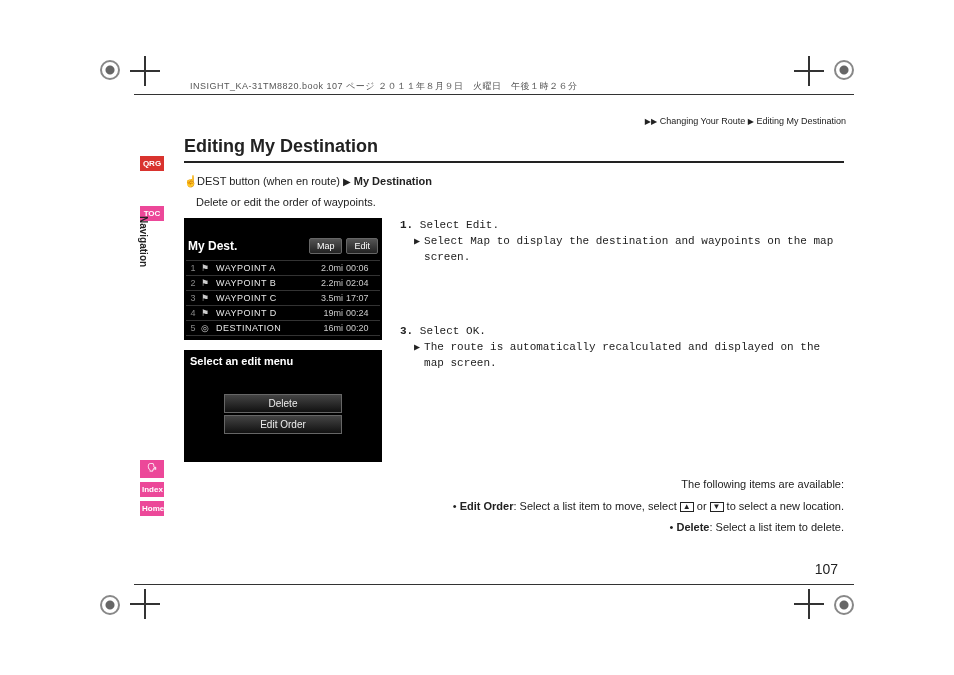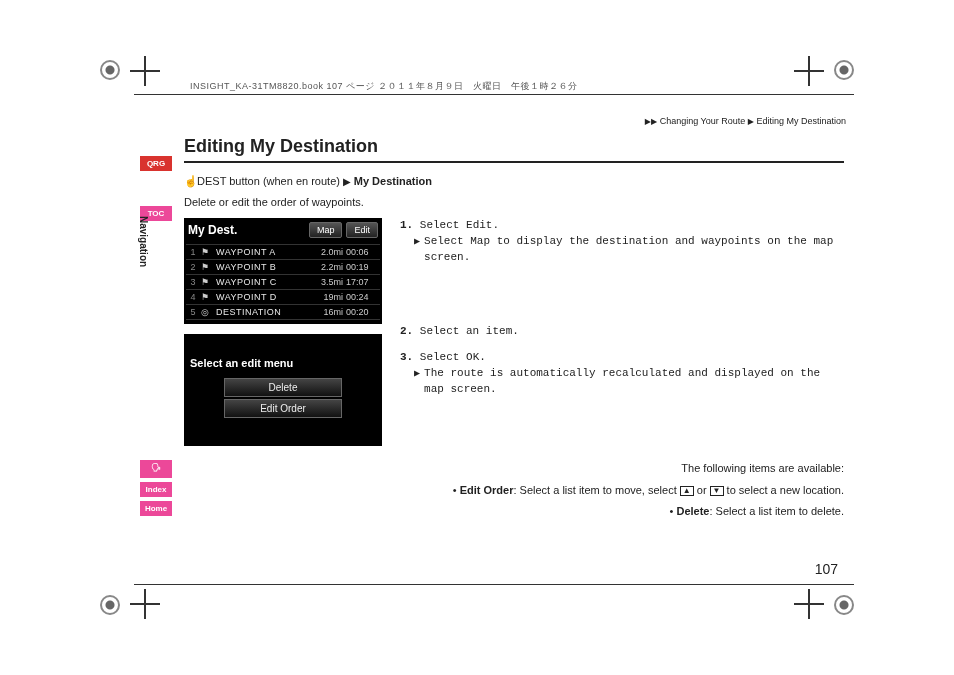--- a/index.html
+++ b/index.html
@@ -43,21 +43,21 @@
 
   
   .breadcrumb {
     position:absolute; top:116px; right:108px;
     font-size:9px;
     padding-left:48px;
   }
   .tri { font-size:8px; color:#222; }
 
   
-  .sidetabs { position:absolute; left:140px; width:32px; }
+  .sidetabs { position:absolute; left:140px; width:24px; }
   .tab { color:#fff; font-size:8px; font-weight:bold; text-align:center; padding:3px 2px; margin-bottom:4px; cursor:pointer;}
   .tab-red { background:#d9332e; }
   .tab-blue { background:#ec4899; }
   .sidelabel {
     position:absolute; left:138px; top:216px; font-size:10px; font-weight:bold;
     writing-mode: vertical-rl; text-orientation: mixed;
   }
 
   
   .content { position:absolute; left:184px; top:136px; right:110px; }
@@ -69,37 +69,37 @@
 
   .cols { display:flex; gap:18px; margin-top:8px;}
   .leftcol { width:198px; }
   .rightcol { flex:1; font-size:11px; line-height:1.45;}
 
   
   .device {
     background:#000; color:#eee; width:198px; font-family: Arial, sans-serif;
     margin-bottom:10px; padding-bottom:4px;
   }
-  .dev-header { display:flex; align-items:center; justify-content:space-between; padding:4px 4px 6px 4px;}
+  .dev-header { display:flex; align-items:center; justify-content:space-between; padding:20px 4px 6px 4px;}
   .dev-title { font-weight:bold; font-size:12px; color:#fff; }
   .dev-tabs { display:flex; gap:4px;}
   .dev-tab { background:linear-gradient(#555,#222); border:1px solid #666; font-size:9px; padding:2px 7px; border-radius:2px; color:#fff;}
   .dev-rows { padding:0 2px;}
   .dev-row { display:flex; align-items:center; font-size:9px; border-top:1px solid #333; padding:2px 2px;}
   .dev-row:last-child{border-bottom:1px solid #333;}
   .dev-num { width:10px; color:#888; text-align:center;}
   .dev-flag { width:14px; text-align:center; color:#ccc; font-size:9px;}
   .dev-name { flex:1; color:#e8e8e8; letter-spacing:0.5px; padding-left:4px;}
   .dev-dist { width:30px; text-align:right; color:#ccc;}
   .dev-time { width:32px; color:#ccc; padding-left:3px;}
 
   .device2 {
     background:#000; color:#eee; width:198px; height:112px; position:relative;
   }
-  .dev2-title { font-size:11px; font-weight:bold; color:#fff; padding:23px 6px;}
+  .dev2-title { font-size:11px; font-weight:bold; color:#fff; padding:5px 6px;}
   .dev2-menu { position:absolute; top:44px; left:40px; right:40px;}
   .dev2-btn { background:linear-gradient(#444,#111); border:1px solid #666; text-align:center; font-size:10px; padding:3px 0; margin-bottom:2px; color:#eee;}
 
   .step { margin-bottom:10px;font-family:Liberation Mono, monospace;}
   .step-num { font-weight:bold; }
   .sub { margin-left:14px; display:flex; gap:4px;}
   .sub-arrow { color:#222; font-size:10px; line-height:1.5;}
 
   .below { margin-top:14px; font-size:11px; line-height:1.6;text-align:right;}
   .bullet { margin-left:14px; margin-top:4px;}
@@ -153,21 +153,21 @@
 </div>
 
 <div class="content">
   <div class="h1">Editing My Destination</div>
 
   <div class="intro">
     <span class="handicon">☝</span>
     <span>DEST button (when en route)</span>
     <span class="playtri">▶</span>
     <span class="mydest">My Destination</span>
-    <div style="margin-top:4px;">Delete or edit the order of waypoints.</div>
+    <div style="margin-top:4px;margin-left:12px;">Delete or edit the order of waypoints.</div>
   </div>
 
   <div class="cols">
     <div class="leftcol">
 
       <div class="device">
         <div class="dev-header">
           <div class="dev-title">My Dest.</div>
           <div class="dev-tabs">
             <div class="dev-tab">Map</div>
@@ -180,21 +180,21 @@
             <div class="dev-flag">⚑</div>
             <div class="dev-name">WAYPOINT A</div>
             <div class="dev-dist">2.0mi</div>
             <div class="dev-time">00:06</div>
           </div>
           <div class="dev-row">
             <div class="dev-num">2</div>
             <div class="dev-flag">⚑</div>
             <div class="dev-name">WAYPOINT B</div>
             <div class="dev-dist">2.2mi</div>
-            <div class="dev-time">00:19</div>
+            <div class="dev-time">02:04</div>
           </div>
           <div class="dev-row">
             <div class="dev-num">3</div>
             <div class="dev-flag">⚑</div>
             <div class="dev-name">WAYPOINT C</div>
             <div class="dev-dist">3.5mi</div>
             <div class="dev-time">17:07</div>
           </div>
           <div class="dev-row">
             <div class="dev-num">4</div>
@@ -227,24 +227,20 @@
         <span class="step-num">1.</span>
         <span><span>Select </span><span>Edit</span><span>.</span></span>
         <div class="sub">
           <span class="sub-arrow">▶</span>
           <span><span>Select </span><span>Map</span><span> to display the destination and waypoints on the map screen.</span></span>
         </div>
       </div>
 
       <div style="height:48px"></div>
 
-      <div class="step">
-        <span class="step-num">2.</span>
-        <span>Select an item.</span>
-      </div>
 
       <div class="step">
         <span class="step-num">3.</span>
         <span><span>Select </span><span>OK</span><span>.</span></span>
         <div class="sub">
           <span class="sub-arrow">▶</span>
           <span>The route is automatically recalculated and displayed on the map screen.</span>
         </div>
       </div>
     </div>

